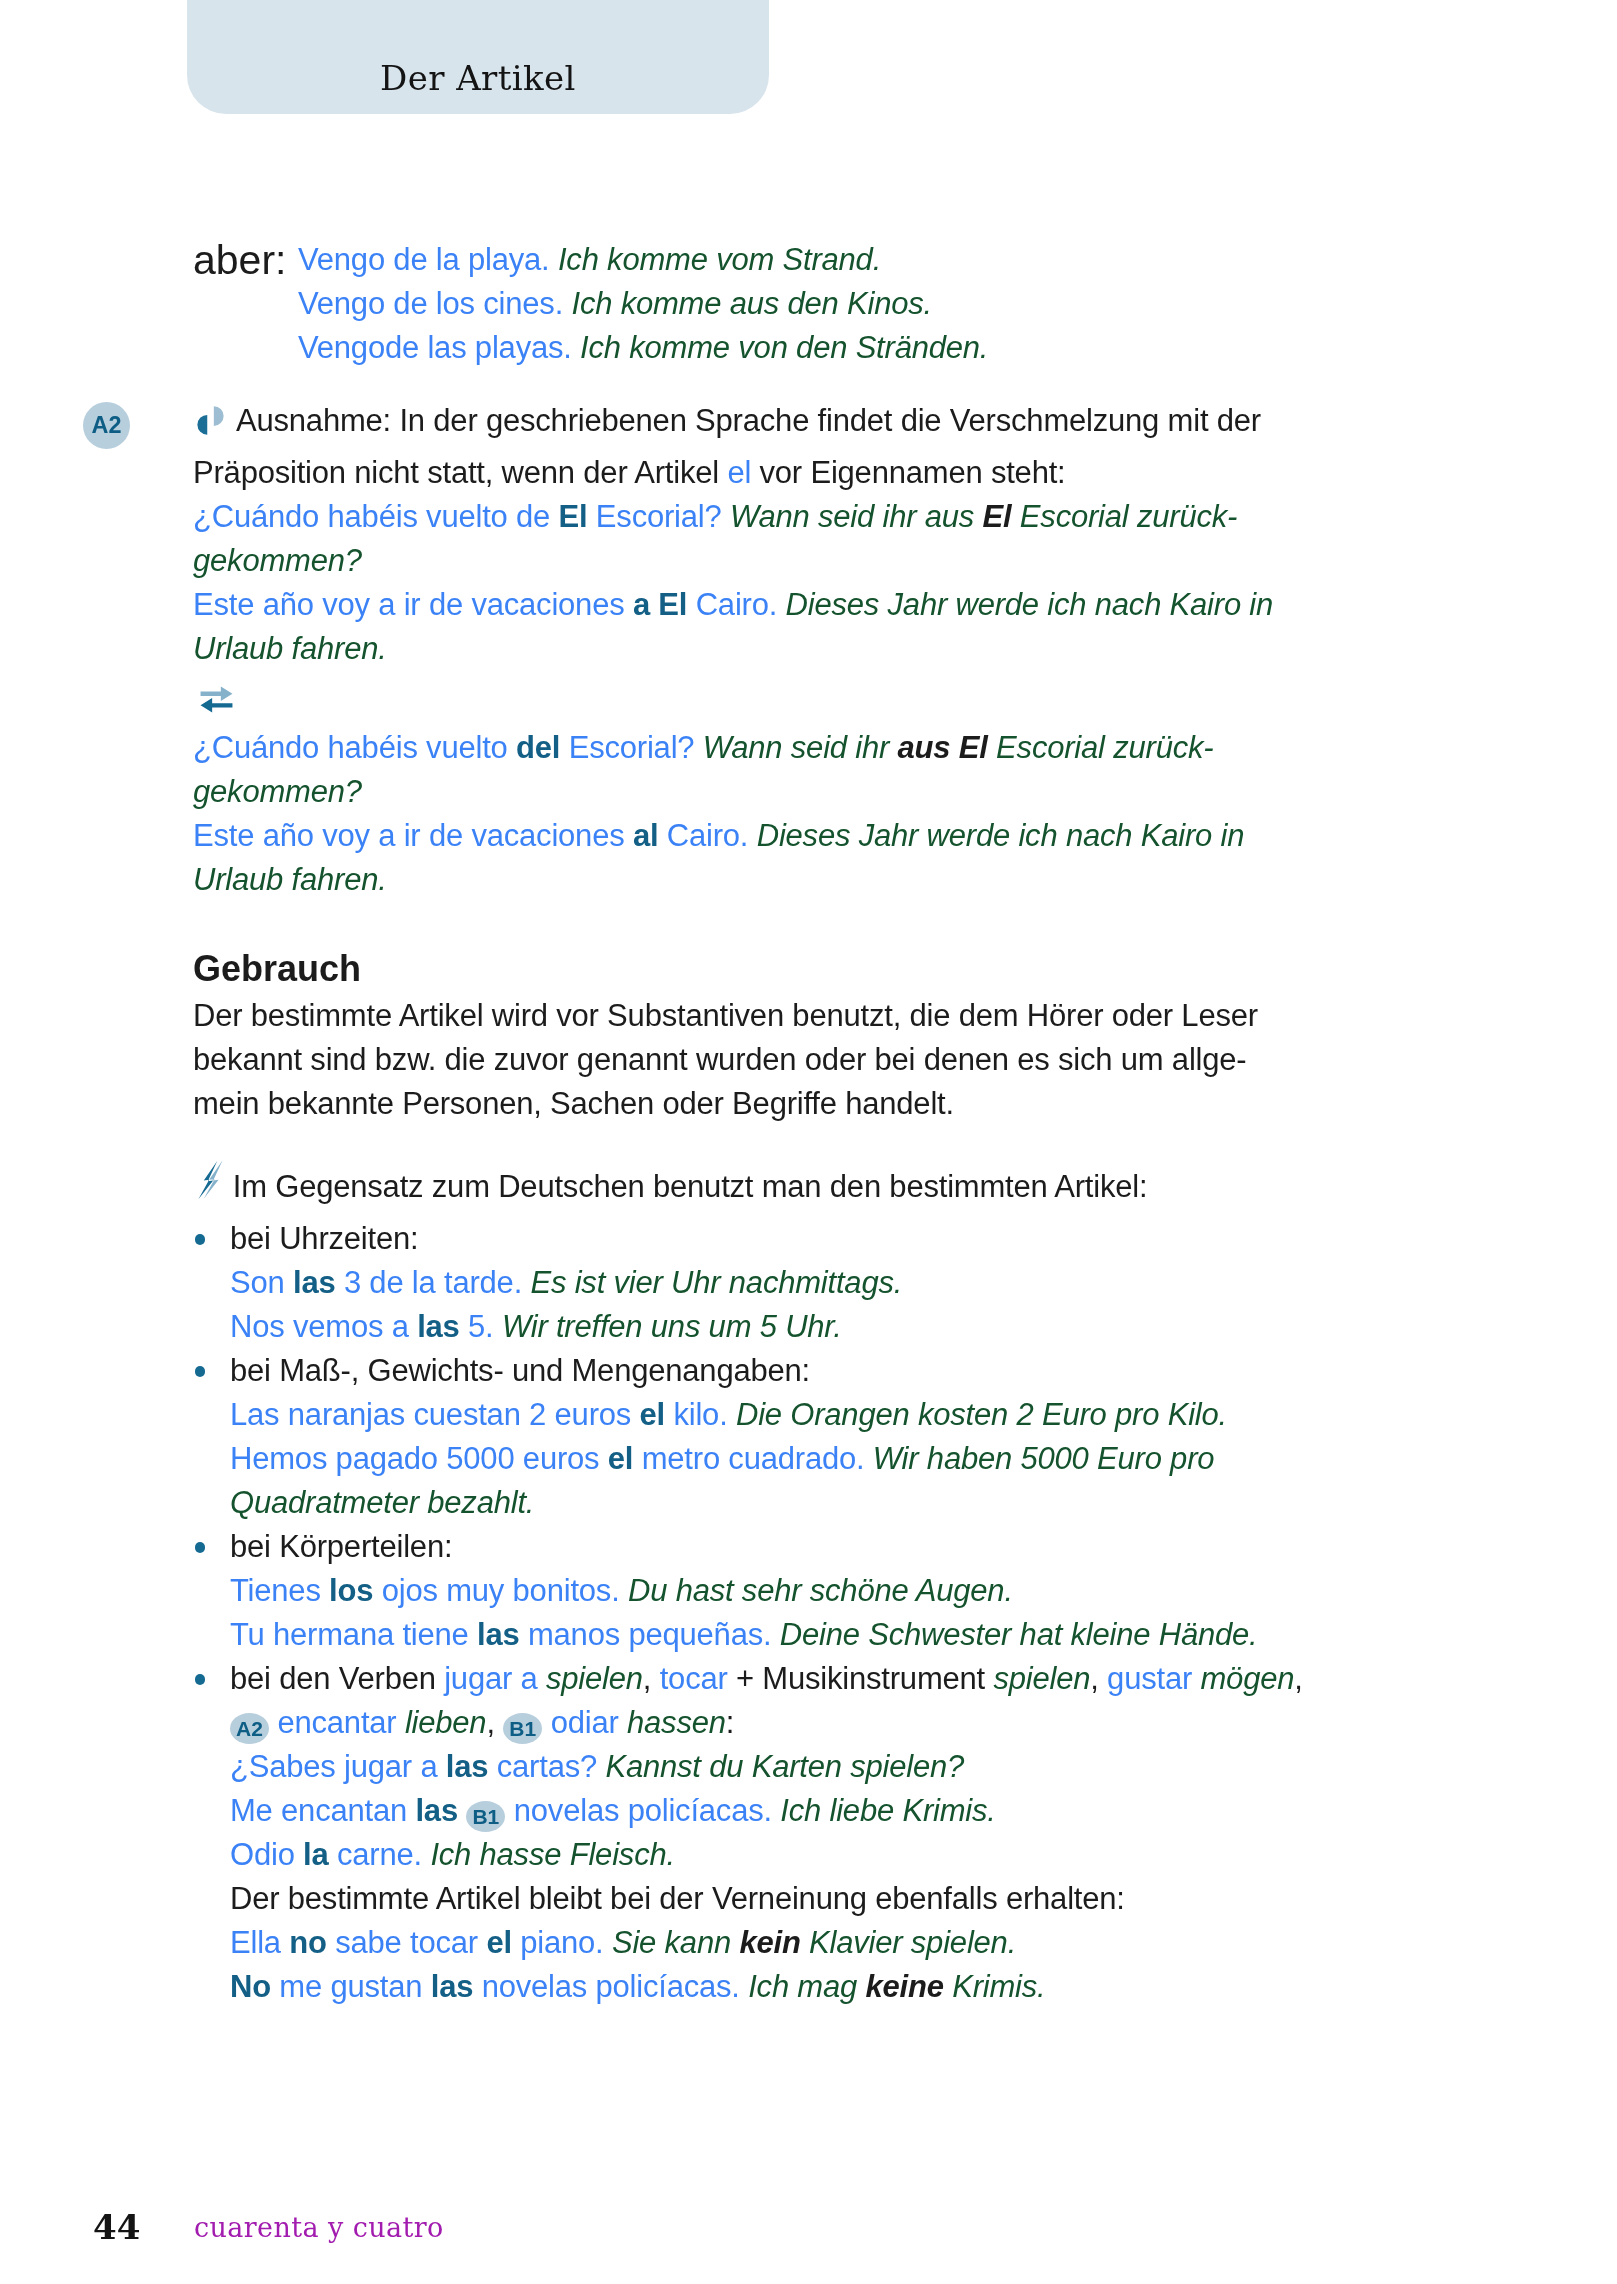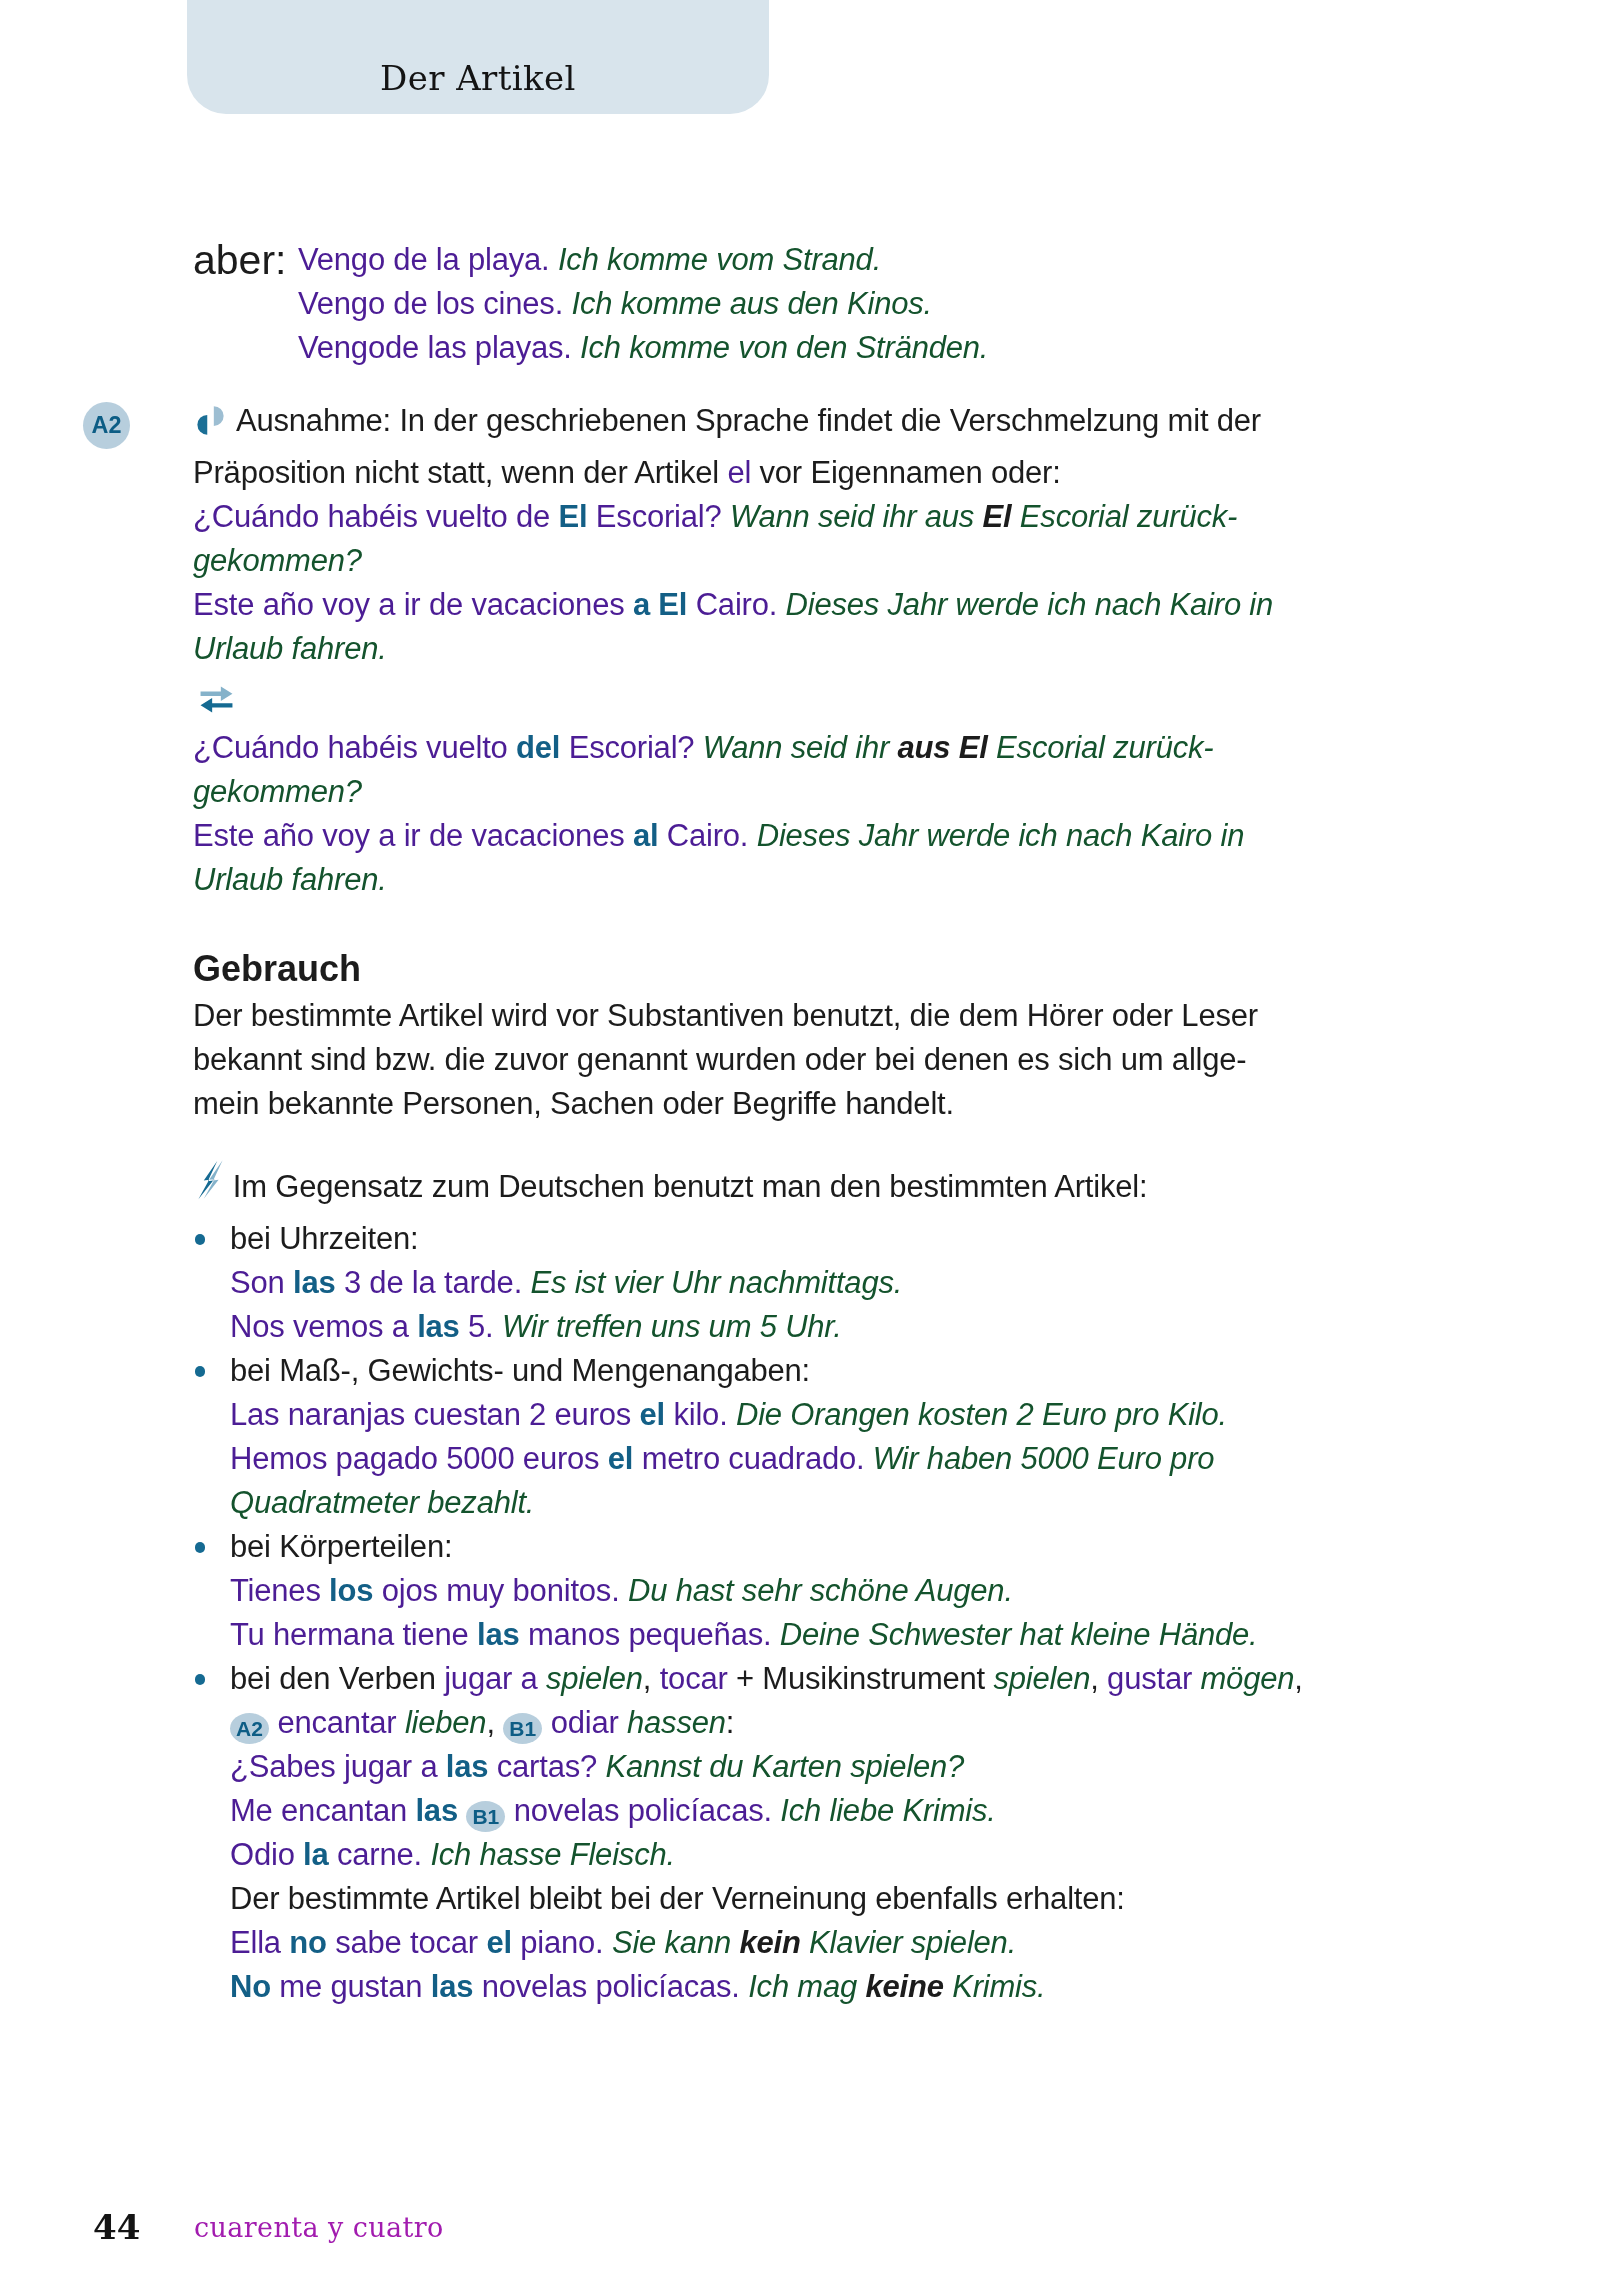--- a/index.html
+++ b/index.html
@@ -29,21 +29,21 @@
   #content{
     position:absolute;top:238px;left:193px;right:32px;
   }
   .block{position:relative;}
   .line{
     font-size:31px;line-height:44px;letter-spacing:-0.2px;
     white-space:nowrap;position:relative;
   }
   
   .r-t{color:#1c1c1c;}
-  .r-e{color:#4c1d95;}
+  .r-e{color:#3b82f6;}
   .r-eb{color:#135f86;font-weight:bold;}
   .r-g{color:#14532d;font-style:italic;}
   .r-gb{color:#1c1c1c;font-style:italic;font-weight:bold;}
   
   .b-label-block .block-label{
     position:absolute;left:0;top:0;
     font-size:41px;line-height:44px;color:#1c1c1c;
   }
   .b-label-block .line{padding-left:105px;}
   
@@ -106,21 +106,21 @@
         <div class="line"><span class="r-e">Vengo de la playa. </span><span class="r-g">Ich komme vom Strand.</span></div>
         <div class="line"><span class="r-e">Vengo de los cines. </span><span class="r-g">Ich komme aus den Kinos.</span></div>
         <div class="line"><span class="r-e">Vengode las playas. </span><span class="r-g">Ich komme von den Stränden.</span></div>
       </div>
       <div class="block b-paragraph" style="margin-top: 29px;">
         <span class="margin-badge">A2</span>
         <div class="line"><span class="inline-icon icon-half-circle-icon"><svg viewBox="0 0 32 32" width="35" height="35">
               <path d="M19 2 A9 9 0 0 1 19 20 Z" fill="#9dbed2"></path>
               <path d="M13 10 A9 9 0 0 0 13 28 Z" fill="#1b6f96"></path>
             </svg></span><span class="r-t">Ausnahme: In der geschriebenen Sprache findet die Verschmelzung mit der</span></div>
-        <div class="line"><span class="r-t">Präposition nicht statt, wenn der Artikel </span><span class="r-e">el</span><span class="r-t"> vor Eigennamen oder:</span></div>
+        <div class="line"><span class="r-t">Präposition nicht statt, wenn der Artikel </span><span class="r-e">el</span><span class="r-t"> vor Eigennamen steht:</span></div>
         <div class="line"><span class="r-e">¿Cuándo habéis vuelto de </span><span class="r-eb">El</span><span class="r-e"> Escorial? </span><span class="r-g">Wann seid ihr aus </span><span class="r-gb">El</span><span class="r-g"> Escorial zurück-</span></div>
         <div class="line"><span class="r-g">gekommen?</span></div>
         <div class="line"><span class="r-e">Este año voy a ir de vacaciones </span><span class="r-eb">a El</span><span class="r-e"> Cairo. </span><span class="r-g">Dieses Jahr werde ich nach Kairo in</span></div>
         <div class="line"><span class="r-g">Urlaub fahren.</span></div>
       </div>
       <div class="block b-paragraph" style="margin-top: 8px;">
         <div class="line"><span class="inline-icon icon-double-arrow-icon"><svg viewBox="0 0 64 40" width="47" height="29">
               <polygon points="10,9 38,9 38,2 54,12 38,22 38,15 10,15" fill="#85b2ca"></polygon>
               <polygon points="54,25 26,25 26,18 10,28 26,38 26,31 54,31" fill="#156a92"></polygon>
             </svg></span></div>

